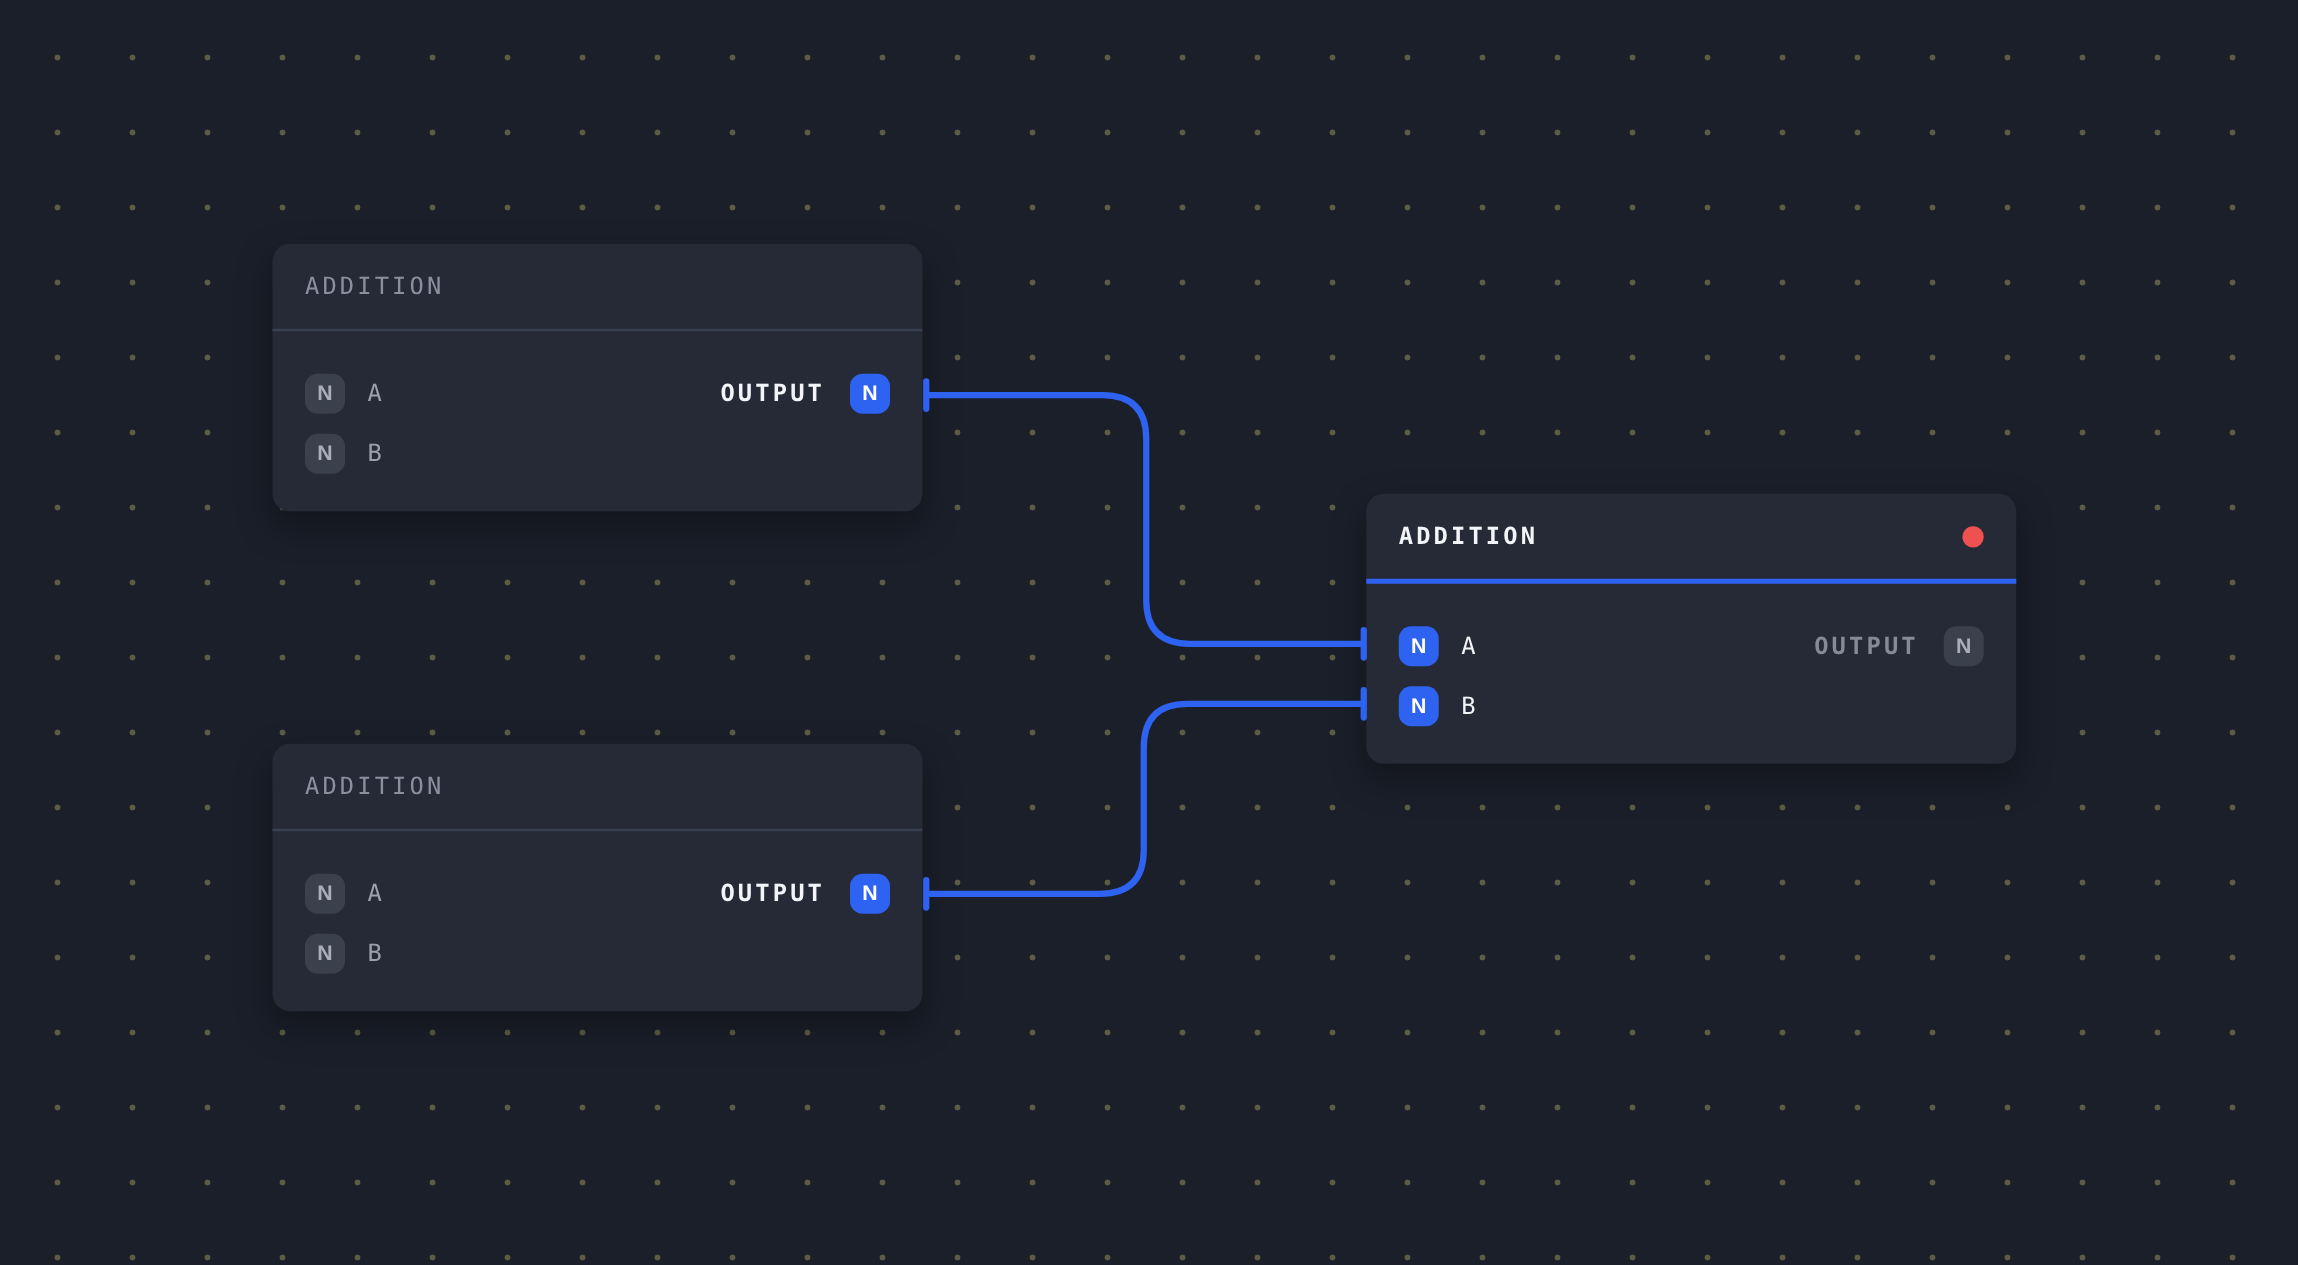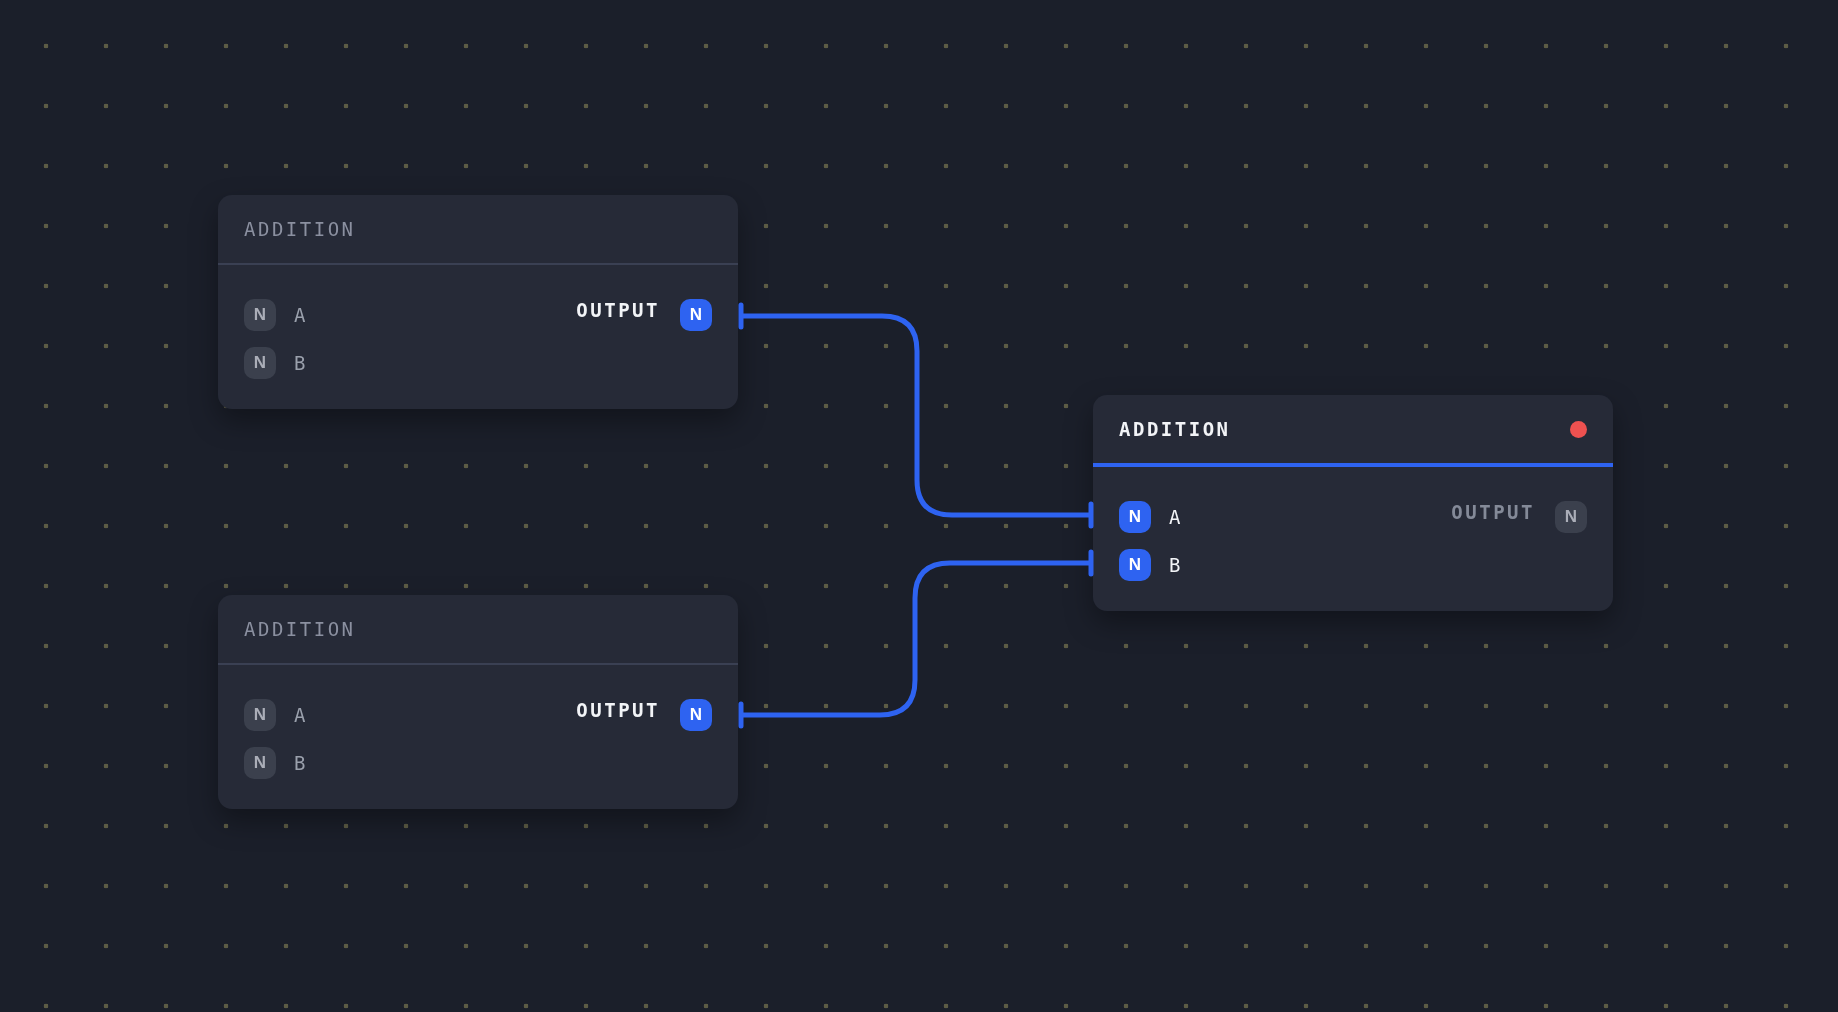--- a/index.html
+++ b/index.html
@@ -59,21 +59,21 @@
   }
   .port-row {
     display: flex;
     align-items: center;
     height: 32px;
   }
   .port-row + .port-row { margin-top: 16px; }
   .out-group {
     margin-left: auto;
     display: flex;
-    align-items: flex-start;
+    align-items: center;
   }
   .badge {
     width: 32px;
     height: 32px;
     border-radius: 10px;
     display: flex;
     align-items: center;
     justify-content: center;
     font-family: "Liberation Sans", sans-serif;
     font-weight: bold;

